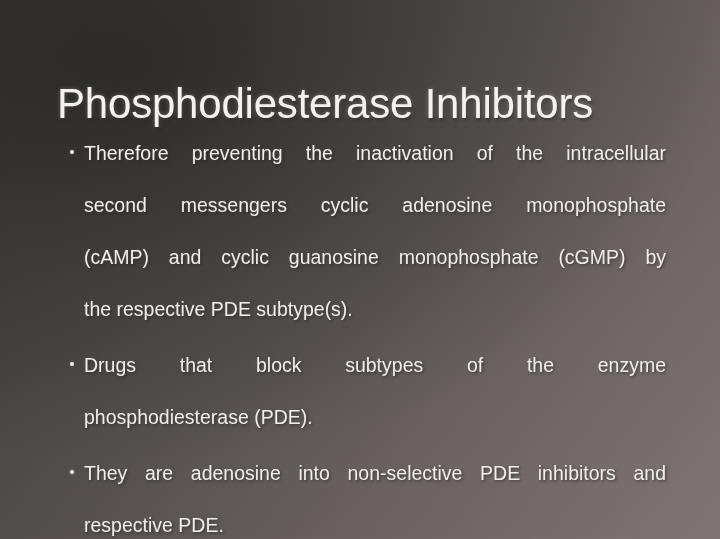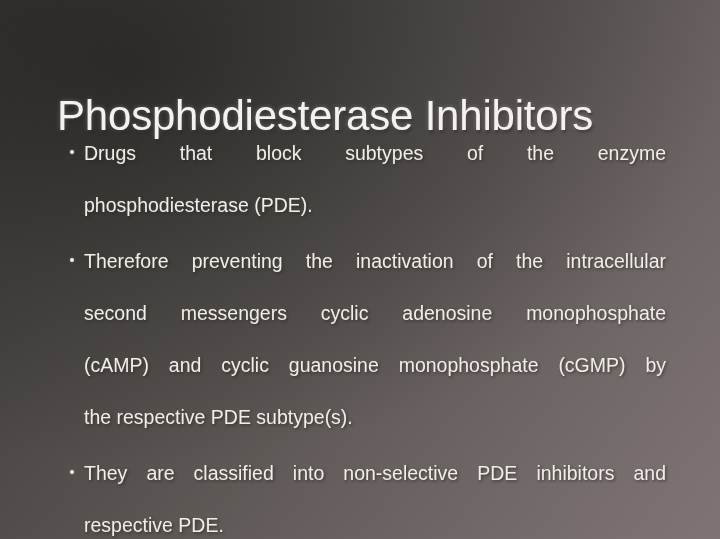--- a/index.html
+++ b/index.html
@@ -32,21 +32,21 @@
     inset: 0;
     pointer-events: none;
     background:
       repeating-linear-gradient(0deg, rgba(255,255,255,0.012) 0px, rgba(255,255,255,0.012) 1px, rgba(0,0,0,0.012) 1px, rgba(0,0,0,0.012) 2px);
     opacity: 0.55;
   }
 
   #title {
     position: absolute;
     left: 57px;
-    top: 64px;
+    top: 52px;
     font-size: 42px;
     line-height: 48px;
     font-weight: 400;
     letter-spacing: -0.2px;
     color: #f4f1ee;
     text-shadow: 0 0 4px rgba(255,255,255,0.30),
                  1px 2px 3px rgba(25,22,20,0.75);
     white-space: nowrap;
   }
 
@@ -108,32 +108,32 @@
 <div id="slide">
 
   <div id="grain"></div>
 
   <h1 id="title">Phosphodiesterase Inhibitors</h1>
 
   <div id="body">
 
     <div class="bullet-item">
       <span class="bullet-marker"></span>
-      <span class="just-line">Drugs that block subtypes of the enzyme</span>
-      <span class="last-line">phosphodiesterase (PDE).</span>
-    </div>
-
-    <div class="bullet-item">
-      <span class="bullet-marker"></span>
       <span class="just-line">Therefore preventing the inactivation of the intracellular</span>
       <span class="just-line">second messengers cyclic adenosine monophosphate</span>
       <span class="just-line">(cAMP) and cyclic guanosine monophosphate (cGMP) by</span>
       <span class="last-line">the respective PDE subtype(s).</span>
     </div>
 
     <div class="bullet-item">
       <span class="bullet-marker"></span>
-      <span class="just-line">They are classified into non-selective PDE inhibitors and</span>
+      <span class="just-line">Drugs that block subtypes of the enzyme</span>
+      <span class="last-line">phosphodiesterase (PDE).</span>
+    </div>
+
+    <div class="bullet-item">
+      <span class="bullet-marker"></span>
+      <span class="just-line">They are adenosine into non-selective PDE inhibitors and</span>
       <span class="last-line">respective PDE.</span>
     </div>
 
   </div>
 </div>
 
 </body></html>

